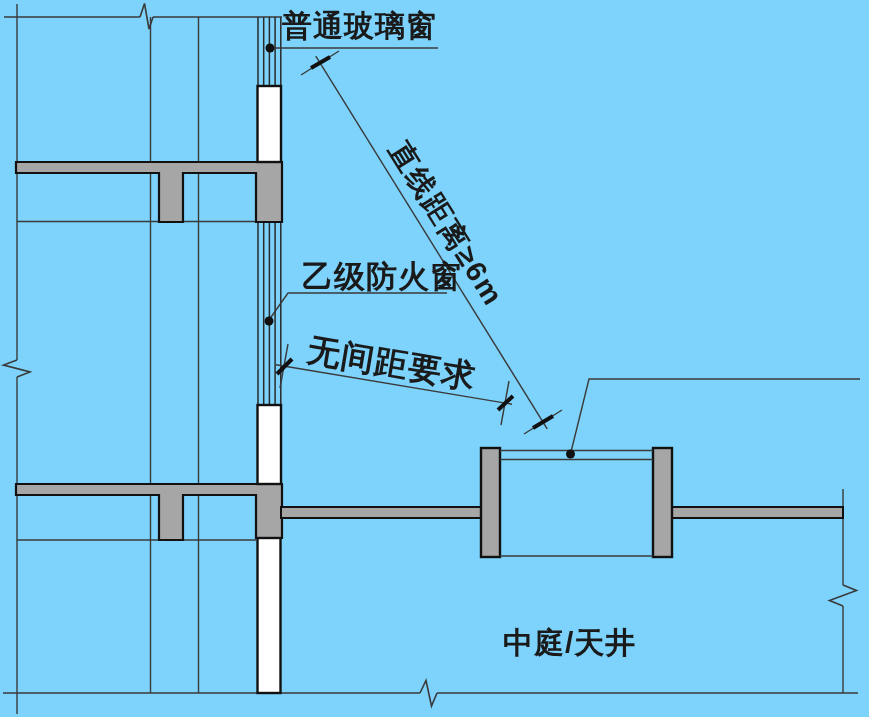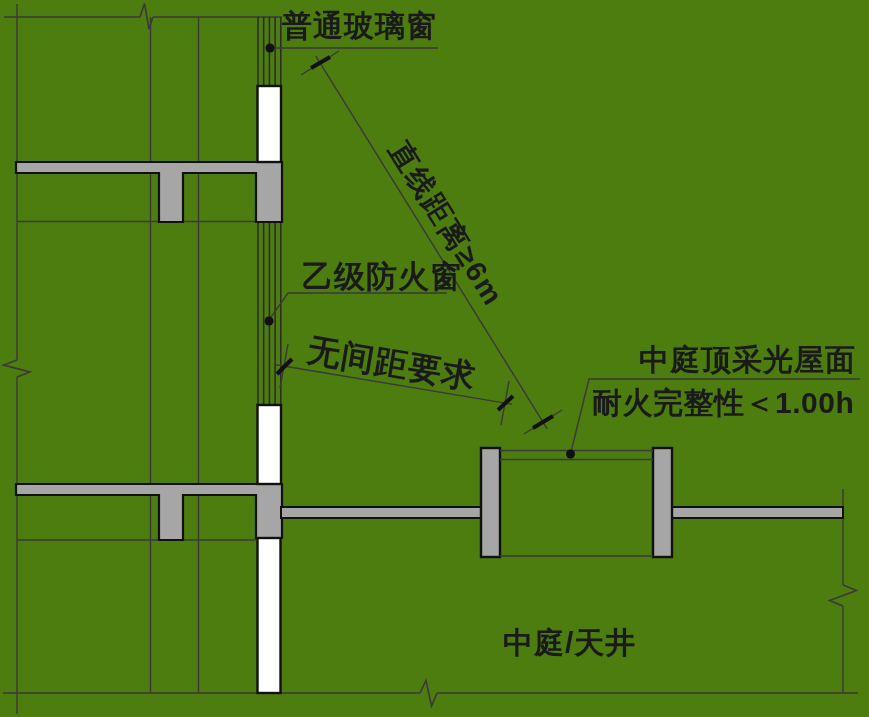--- a/index.html
+++ b/index.html
@@ -1,17 +1,17 @@
 <!DOCTYPE html>
 <html><head>
 <meta charset="utf-8">
 <style>
   html,body{margin:0;padding:0;background:#fff;}
   .canvas{
-    position:relative;width:869px;height:717px;background:#4d7c0f;overflow:hidden;
+    position:relative;width:869px;height:717px;background:#7dd3fc;overflow:hidden;
     font-family:"Liberation Sans","DejaVu Sans",sans-serif;
   }
   .linework{position:absolute;left:0;top:0;}
   .lbl{
     position:absolute;color:#1a1a1a;font-weight:bold;white-space:nowrap;
     font-size:30px;line-height:1.15;letter-spacing:1px;
   }
   .lbl-putong{left:282px;top:9px;}
   .lbl-yiji{left:302px;top:259px;font-size:31px;}
   .lbl-wujianju{left:311px;top:331px;font-size:33px;transform:rotate(9.5deg);transform-origin:0 0;}
@@ -113,18 +113,16 @@
   </svg>
 
   <div class="lbl lbl-putong">普通玻璃窗</div>
 
   <div class="lbl lbl-zhixian">直线距离≥6m</div>
 
   <div class="lbl lbl-yiji">乙级防火窗</div>
 
   <div class="lbl lbl-wujianju">无间距要求</div>
 
-  <div class="lbl lbl-roof1">中庭顶采光屋面</div>
 
-  <div class="lbl lbl-roof2">耐火完整性＜1.00h</div>
 
   <div class="lbl lbl-atrium">中庭/天井</div>
 </div>
 
 </body></html>

